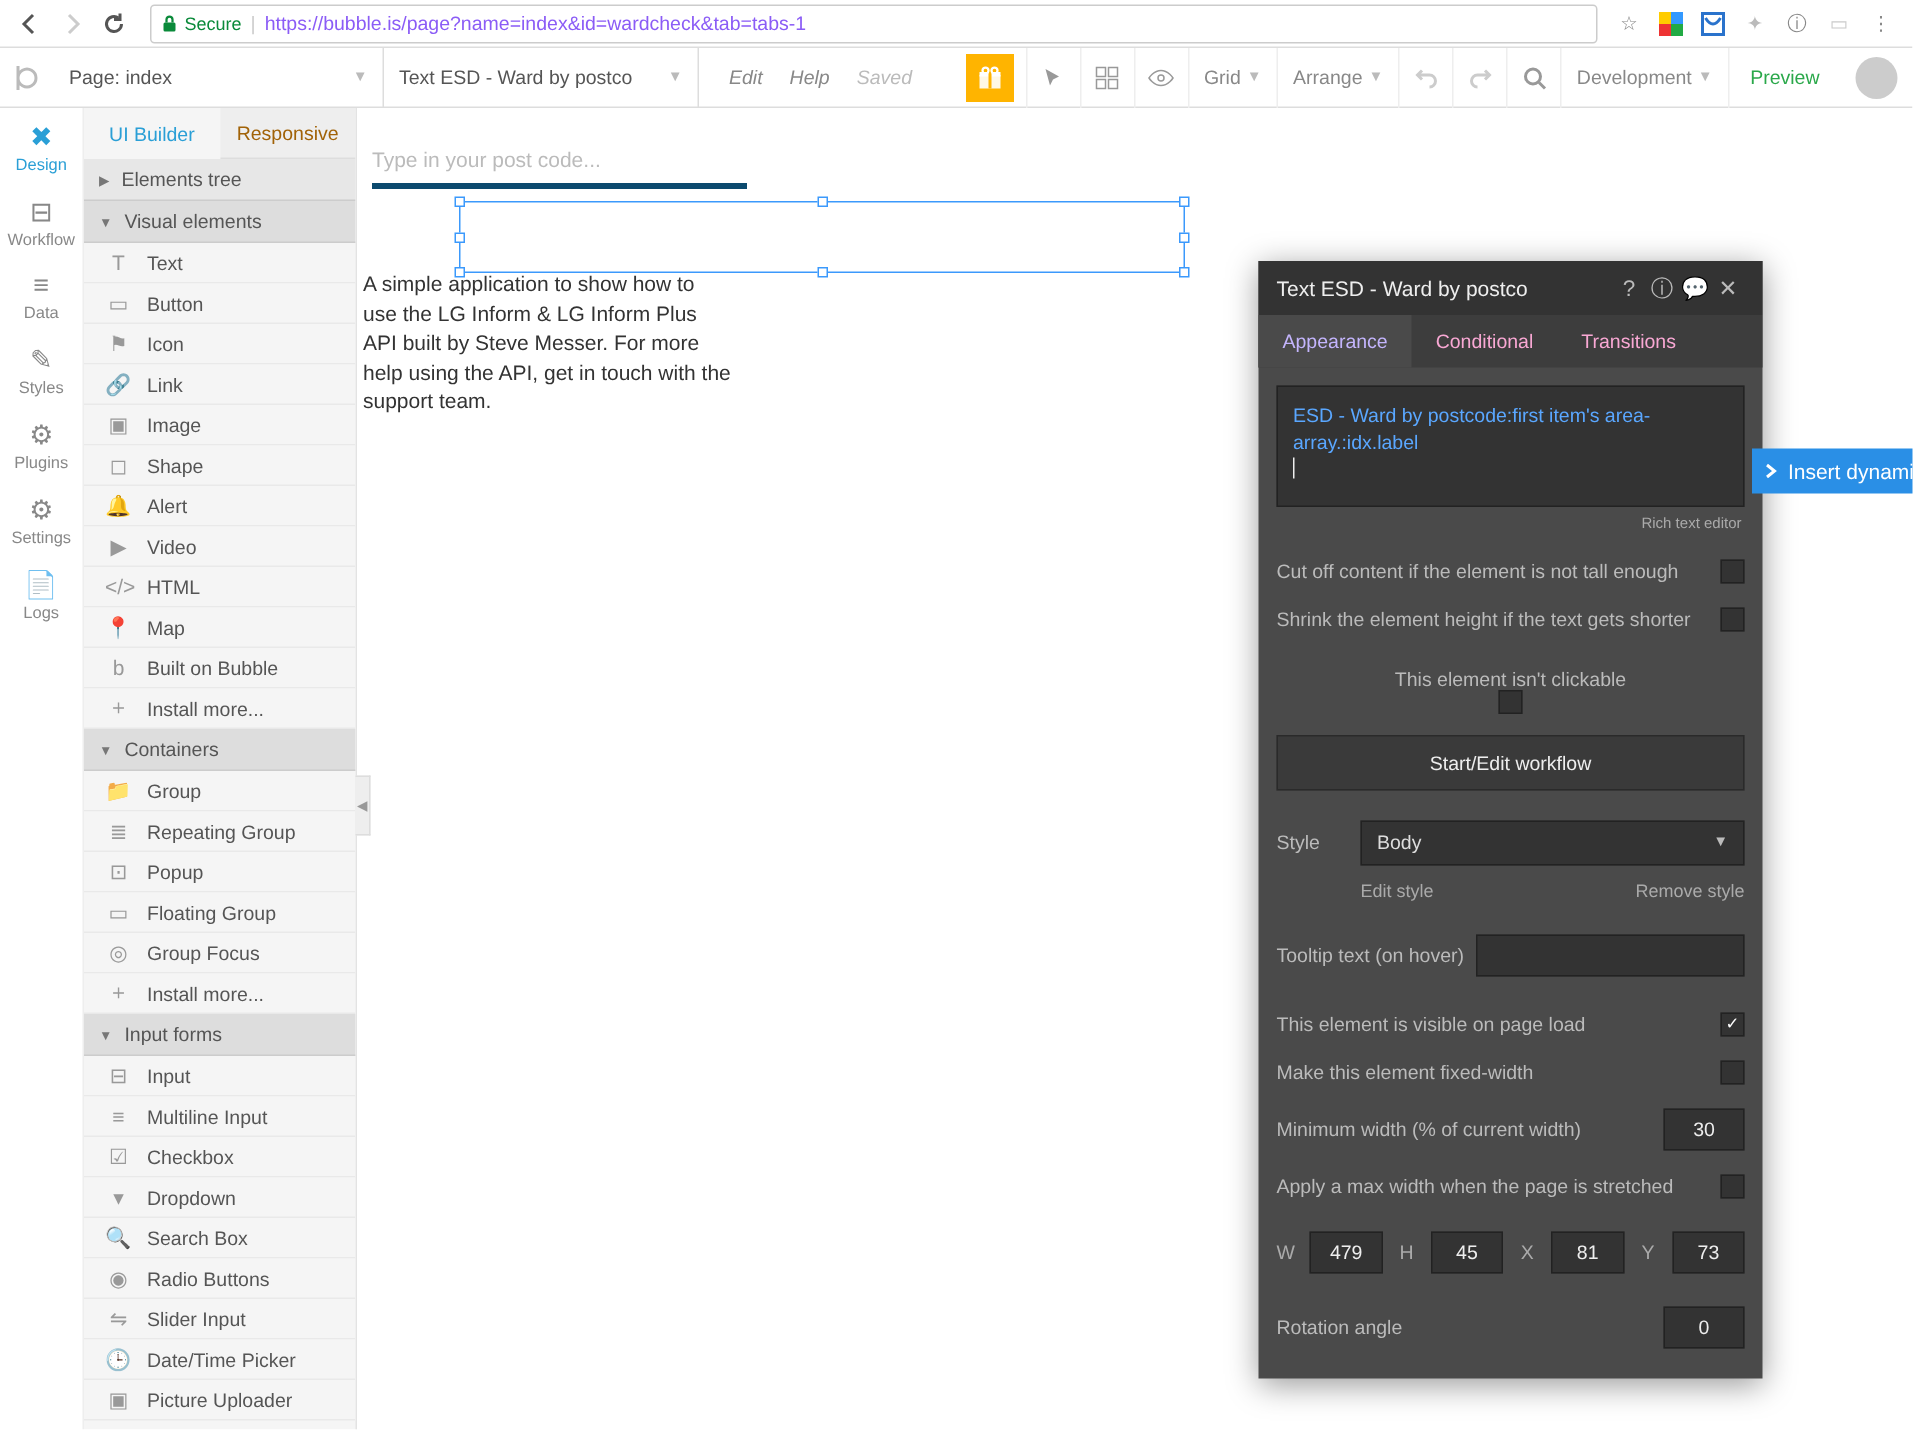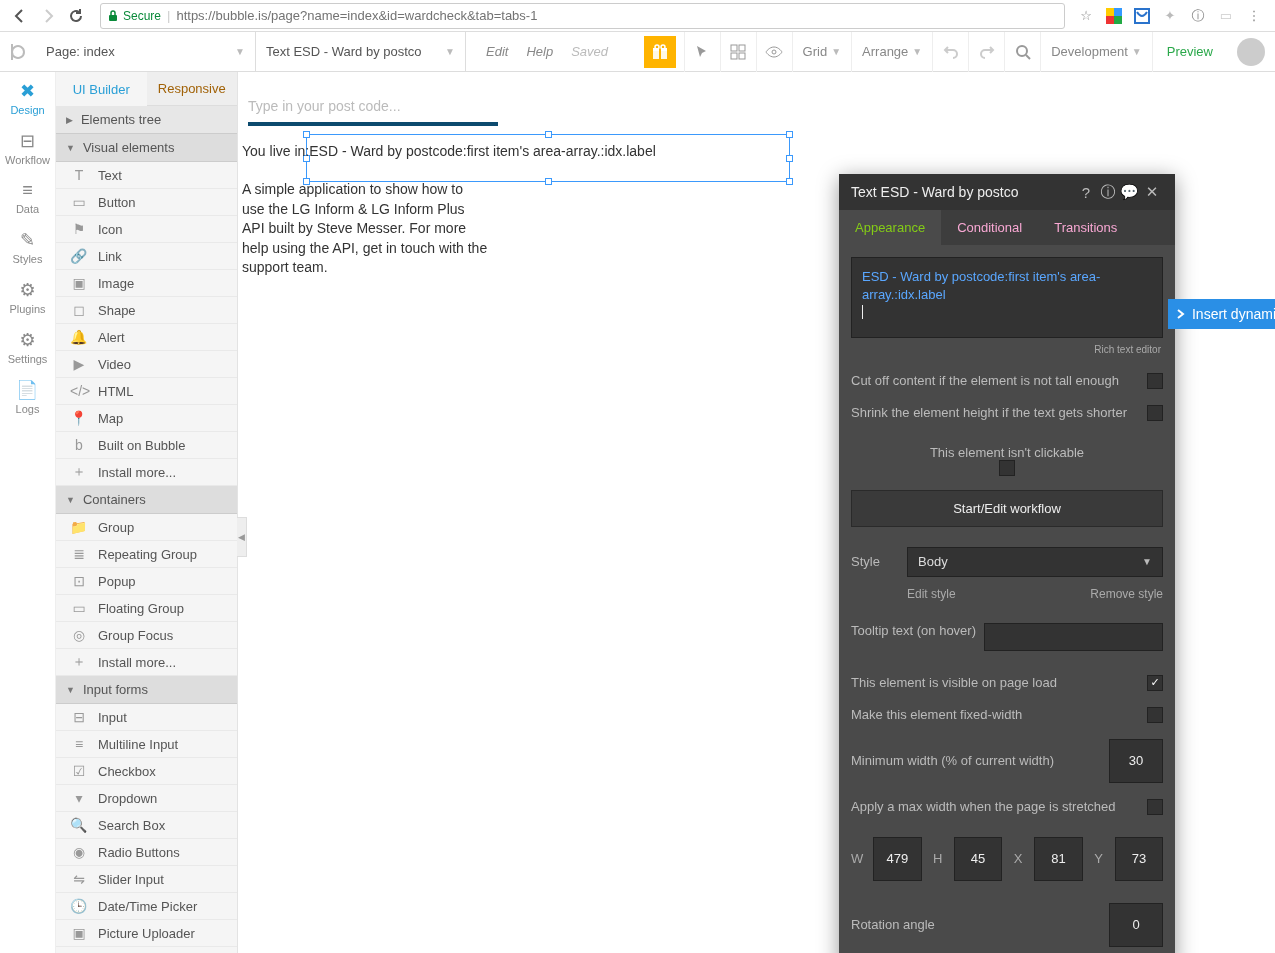--- a/index.html
+++ b/index.html
@@ -4,21 +4,21 @@
 <style>
 * { margin: 0; padding: 0; box-sizing: border-box; font-family: -apple-system, BlinkMacSystemFont, "Segoe UI", Arial, sans-serif; }
 body { width: 1275px; height: 953px; overflow: hidden; background: #fff; font-size: 13px; color: #333; }
 
 
 .browser-bar { height: 32px; display: flex; align-items: center; padding: 0 8px; border-bottom: 1px solid #ddd; background: #fff; gap: 4px; }
 .browser-bar .nav-btn { width: 24px; height: 24px; display: flex; align-items: center; justify-content: center; color: #666; }
 .browser-bar .nav-btn.disabled { color: #ccc; }
 .url-bar { flex: 1; height: 26px; border: 1px solid #ccc; border-radius: 3px; display: flex; align-items: center; padding: 0 6px; font-size: 13px; gap: 6px; margin: 0 8px;}
 .lock-chip { display:flex; align-items:center; gap:4px; color:#0a8a3a; font-size:12px;}
-.url-text { color:#737373; }
+.url-text { color:#8b5cf6; }
 .ext-icons { display:flex; gap:10px; align-items:center; padding-right:4px;}
 .ext-icons span { width:18px; height:18px; display:flex; align-items:center; justify-content:center; color:#888;}
 
 
 .app-toolbar { height: 40px; border-bottom: 1px solid #ddd; display:flex; align-items:center; }
 .logo-cell { width:36px; height:40px; display:flex; align-items:center; justify-content:center; color:#888;}
 .page-dd { width: 220px; height:40px; border-right:1px solid #ddd; display:flex; align-items:center; padding:0 10px; justify-content:space-between; color:#555;}
 .elem-dd { width: 210px; height:40px; border-right:1px solid #ddd; display:flex; align-items:center; padding:0 10px; justify-content:space-between; color:#555;}
 .dd-caret { color:#bbb; font-size:10px;}
 .tb-links { display:flex; gap:18px; padding:0 20px; color:#888;font-style:italic; }
@@ -61,38 +61,38 @@
 .sel-handle { position:absolute; width:7px; height:7px; background:#fff; border:1px solid #3b99fc; }
 
 
 
 .inspector { position:absolute; left:839px; top:102px; width:336px; background:#4a4a4a; color:#ccc; font-size:13px; box-shadow:0 4px 20px rgba(0,0,0,0.4); }
 .insp-title { height:36px; background:#333; color:#eee; display:flex; align-items:center; padding:0 12px; font-size:14px;}
 .insp-title .sp { flex:1;}
 .insp-title .ti { width:22px; text-align:center; color:#bbb; cursor:pointer; font-size:15px;}
 .insp-tabs { display:flex; background:#3d3d3d; }
 .insp-tabs .it { padding:10px 16px; color:#f9a8d4; cursor:pointer;}
-.insp-tabs .it.active { background:#4a4a4a; color:#84cc16;}
+.insp-tabs .it.active { background:#4a4a4a; color:#c4b5fd;}
 .insp-body { padding:12px; display:flex; flex-direction:column; gap:0;}
 .code-box { background:#333; border:1px solid #222; padding:10px 10px 18px 10px; min-height:64px; position:relative;}
 .code-box .dyn { color:#5aa7ff; font-size:13px; line-height:1.35;}
 .code-box .cursor { display:inline-block; width:1px; height:14px; background:#eee; vertical-align:middle;}
 .rte-link { text-align:right; color:#aaa; font-size:10px; padding:6px 2px 10px 0;}
 .row { display:flex; align-items:center; justify-content:space-between; padding:8px 0; color:#bbb;}
 .row.gap-top{ margin-top:8px;flex-direction:column; }
 .chk { width:16px; height:16px; background:#333; border:1px solid #222; display:flex; align-items:center; justify-content:center; color:#fff; font-size:11px;}
 .wf-btn { background:#3a3a3a; border:1px solid #2a2a2a; color:#eee; text-align:center; padding:10px 0; margin:6px 0 14px 0; cursor:pointer;}
 .style-row { display:flex; align-items:center; gap:12px; padding:6px 0;}
 .style-row .lab{ width:44px; color:#bbb;}
 .style-dd { flex:1; background:#333; border:1px solid #222; height:30px; display:flex; align-items:center; padding:0 10px; justify-content:space-between; color:#ddd;}
 .sub-links { display:flex; justify-content:space-between; padding:4px 0 14px 56px; color:#aaa; font-size:12px;}
-.tt-row { display:flex; align-items:flex-start; gap:8px; padding:8px 0 16px 0;}
+.tt-row { display:flex; align-items:center; gap:8px; padding:8px 0 16px 0;}
 .tt-row .lab{ color:#bbb;}
 .tt-input{ flex:1; height:28px; background:#333; border:1px solid #222;}
-.num-in { width:54px; height:44px; background:#333; border:1px solid #222; color:#eee; text-align:center; display:flex; align-items:center; justify-content:center;}
+.num-in { width:54px; height:28px; background:#333; border:1px solid #222; color:#eee; text-align:center; display:flex; align-items:center; justify-content:center;}
 .dim-row { display:flex; align-items:center; gap:10px; padding:14px 0;}
 .dim-row .dl { color:#aaa; width:14px; text-align:center;}
 .insert-dynamic { position:absolute; right:-118px; top:125px; background:#2a8fe6; color:#fff; height:30px; padding:0 10px 0 8px; display:flex; align-items:center; gap:6px; font-size:14px; cursor:pointer;}
 svg { display:block; }
 </style>
 </head>
 <body>
 
 <div class="browser-bar">
   <span class="nav-btn">
@@ -404,23 +404,20 @@
     <div class="sel-box" style="left:68px; top:62px; width:484px; height:48px;">
       <div class="sel-handle" style="left:-4px; top:-4px;"></div>
       <div class="sel-handle" style="left:238px; top:-4px;"></div>
       <div class="sel-handle" style="right:-4px; top:-4px;"></div>
       <div class="sel-handle" style="left:-4px; top:20px;"></div>
       <div class="sel-handle" style="right:-4px; top:20px;"></div>
       <div class="sel-handle" style="left:-4px; bottom:-4px;"></div>
       <div class="sel-handle" style="left:238px; bottom:-4px;"></div>
       <div class="sel-handle" style="right:-4px; bottom:-4px;"></div>
     </div>
-    <div class="ctext" style="left:4px; top:70px;">
-      <span>You live in:</span><span>ESD - Ward by postcode:first item's area-array.:idx.label</span>
-    </div>
     <div class="ctext" style="left:4px; top:108px; white-space:pre-line; width:260px;">A simple application to show how to
 use the LG Inform &amp; LG Inform Plus
 API built by Steve Messer. For more
 help using the API, get in touch with the
 support team.</div>
   </div>
 
   <div class="inspector">
     <div class="insp-title">
       <span>Text ESD - Ward by postco</span>

